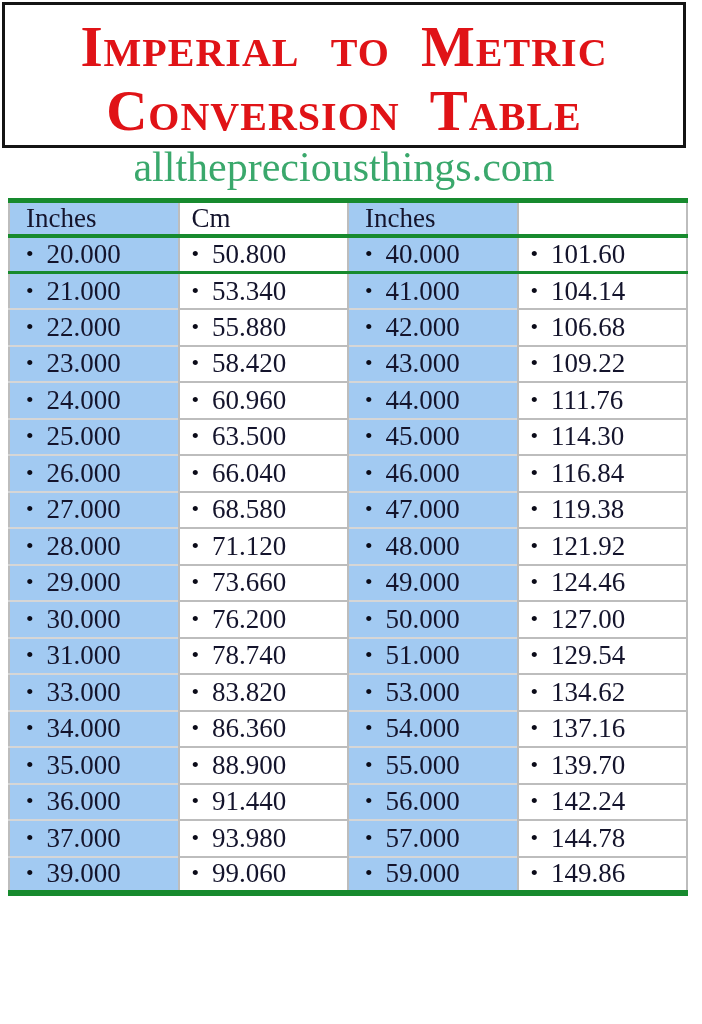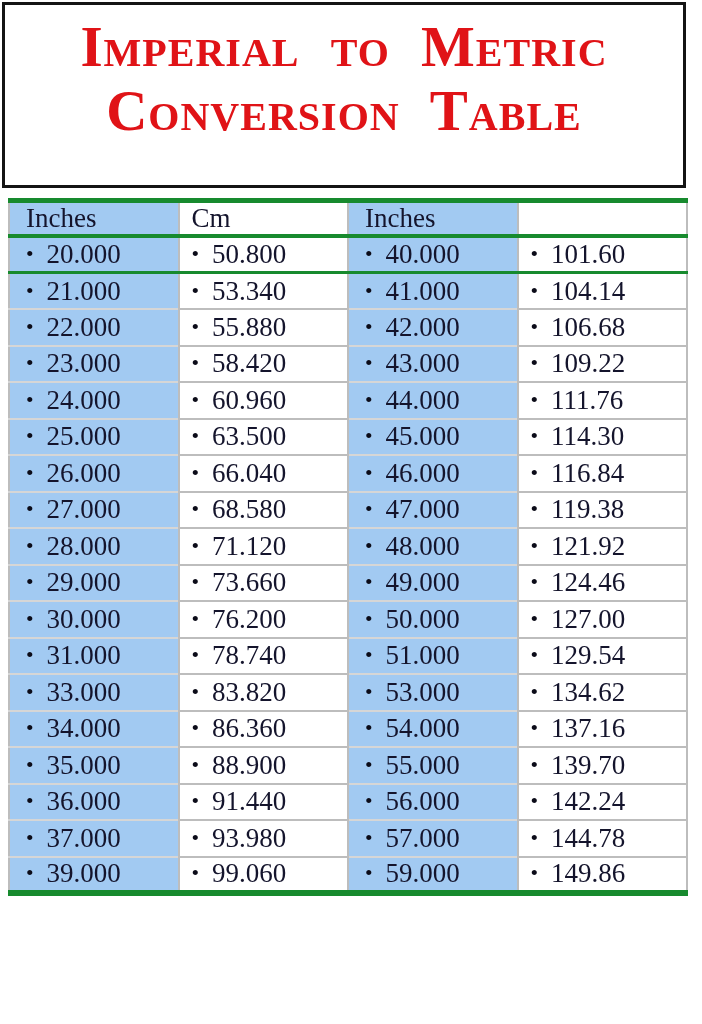--- a/index.html
+++ b/index.html
@@ -16,21 +16,21 @@
   body{
     width:702px;height:1024px;
     font-family:"Liberation Serif","DejaVu Serif",serif;
     color:var(--ink);
     overflow:hidden;
   }
   .page{width:702px;height:1024px;position:relative;background:#fff;}
 
   
   .header-box{
-    position:absolute;left:2px;top:2px;width:684px;height:186px;
+    position:absolute;left:2px;top:2px;width:684px;height:146px;
     background:#fff;border:3px solid #141414;
     text-align:center;
   }
   .title-line{
     font-variant:small-caps;
     font-weight:bold;
     color:var(--title-red);
     font-size:57px;
     line-height:64px;
     letter-spacing:1px;
@@ -86,20 +86,21 @@
   }
 </style>
 </head>
 <body>
 
 <div class="page">
 
   <div class="header-box">
     <div class="title-line first">Imperial to Metric</div>
     <div class="title-line">Conversion Table</div>
+    <div class="website">allthepreciousthings.com</div>
   </div>
 
   <table class="conv">
     <thead>
       <tr>
         <th class="c-blue">Inches</th>
         <th class="c-white">Cm</th>
         <th class="c-blue">Inches</th>
         <th class="c-white"></th>
       </tr>

